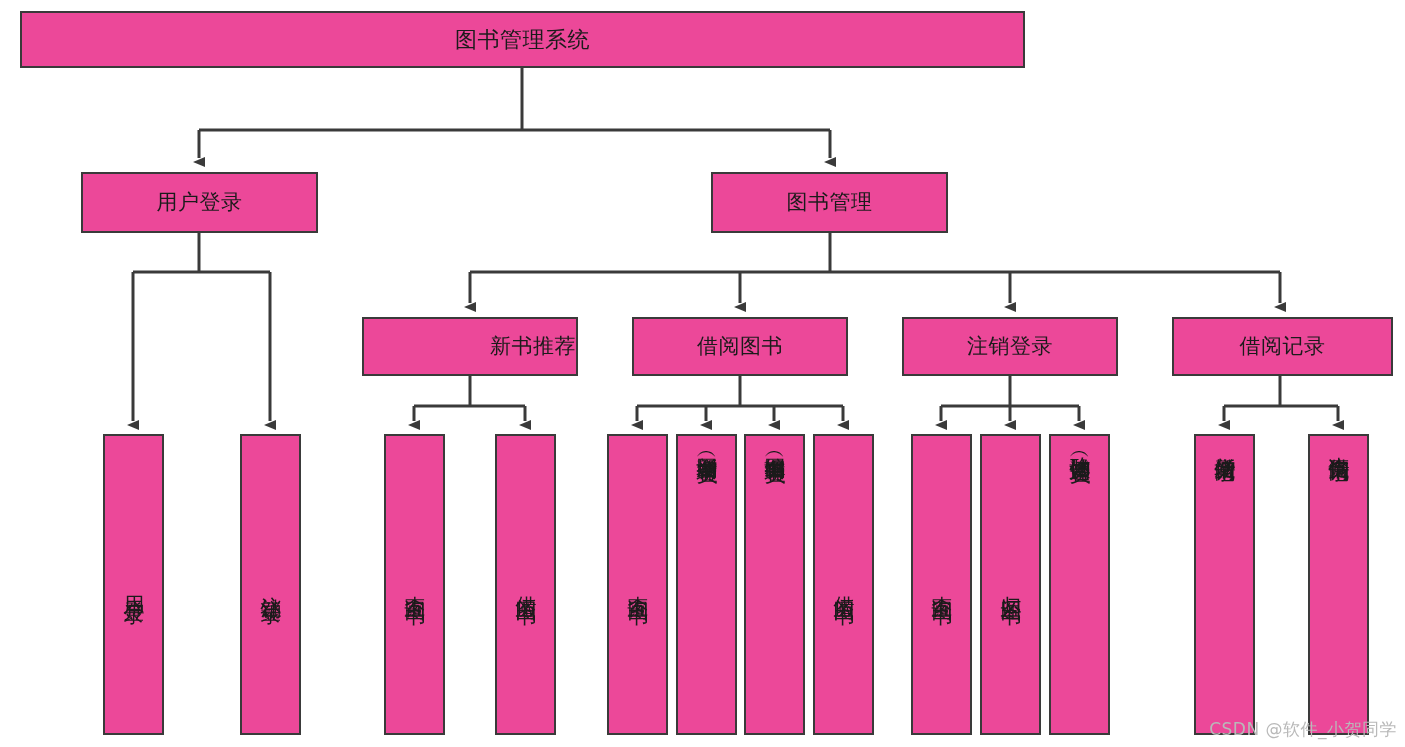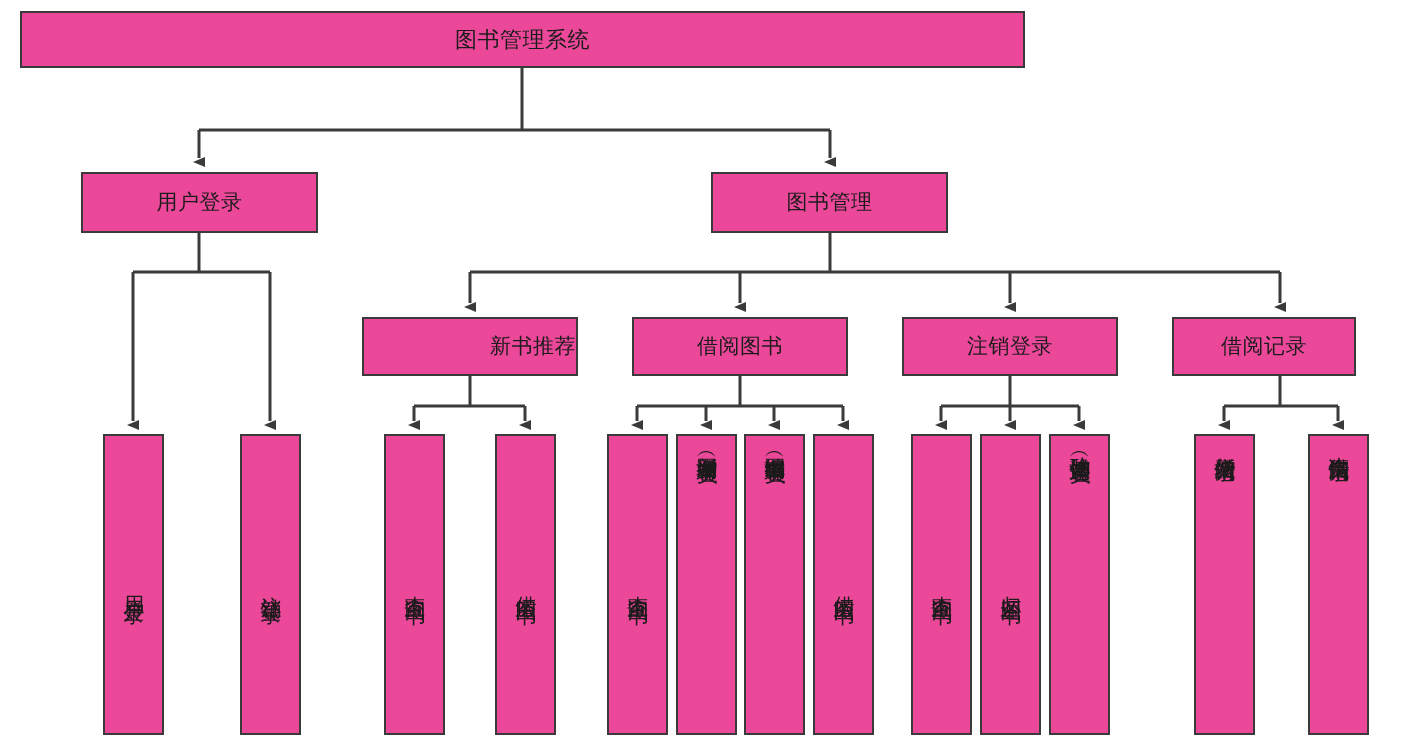--- a/index.html
+++ b/index.html
@@ -151,21 +151,21 @@
 
   <div class="node horiz" style="left:362px; top:317px; width:216px; height:59px;justify-content:flex-end;">
     <span class="lbl">新书推荐</span>
   </div>
   <div class="node horiz" style="left:632px; top:317px; width:216px; height:59px;">
     <span class="lbl">借阅图书</span>
   </div>
   <div class="node horiz" style="left:902px; top:317px; width:216px; height:59px;">
     <span class="lbl">注销登录</span>
   </div>
-  <div class="node horiz" style="left:1172px; top:317px; width:184px; height:59px;">
+  <div class="node horiz" style="left:1172px; top:317px; width:221px; height:59px;">
     <span class="lbl">借阅记录</span>
   </div>
 
   <div class="node vert short" style="left:103px; top:434px; width:61px; height:301px;">
     <span class="lbl">用户登录</span>
   </div>
   <div class="node vert short" style="left:240px; top:434px; width:61px; height:301px;">
     <span class="lbl">注销登录</span>
   </div>
 
@@ -199,13 +199,14 @@
     <span class="lbl">确认归还（管理员）</span>
   </div>
 
   <div class="node vert tall" style="left:1194px; top:434px; width:61px; height:301px;">
     <span class="lbl">新增借阅记录</span>
   </div>
   <div class="node vert tall" style="left:1308px; top:434px; width:61px; height:301px;">
     <span class="lbl">查询借阅记录</span>
   </div>
 
+  <div id="watermark">CSDN @软件_小贺同学</div>
 </div>
 
 </body></html>

